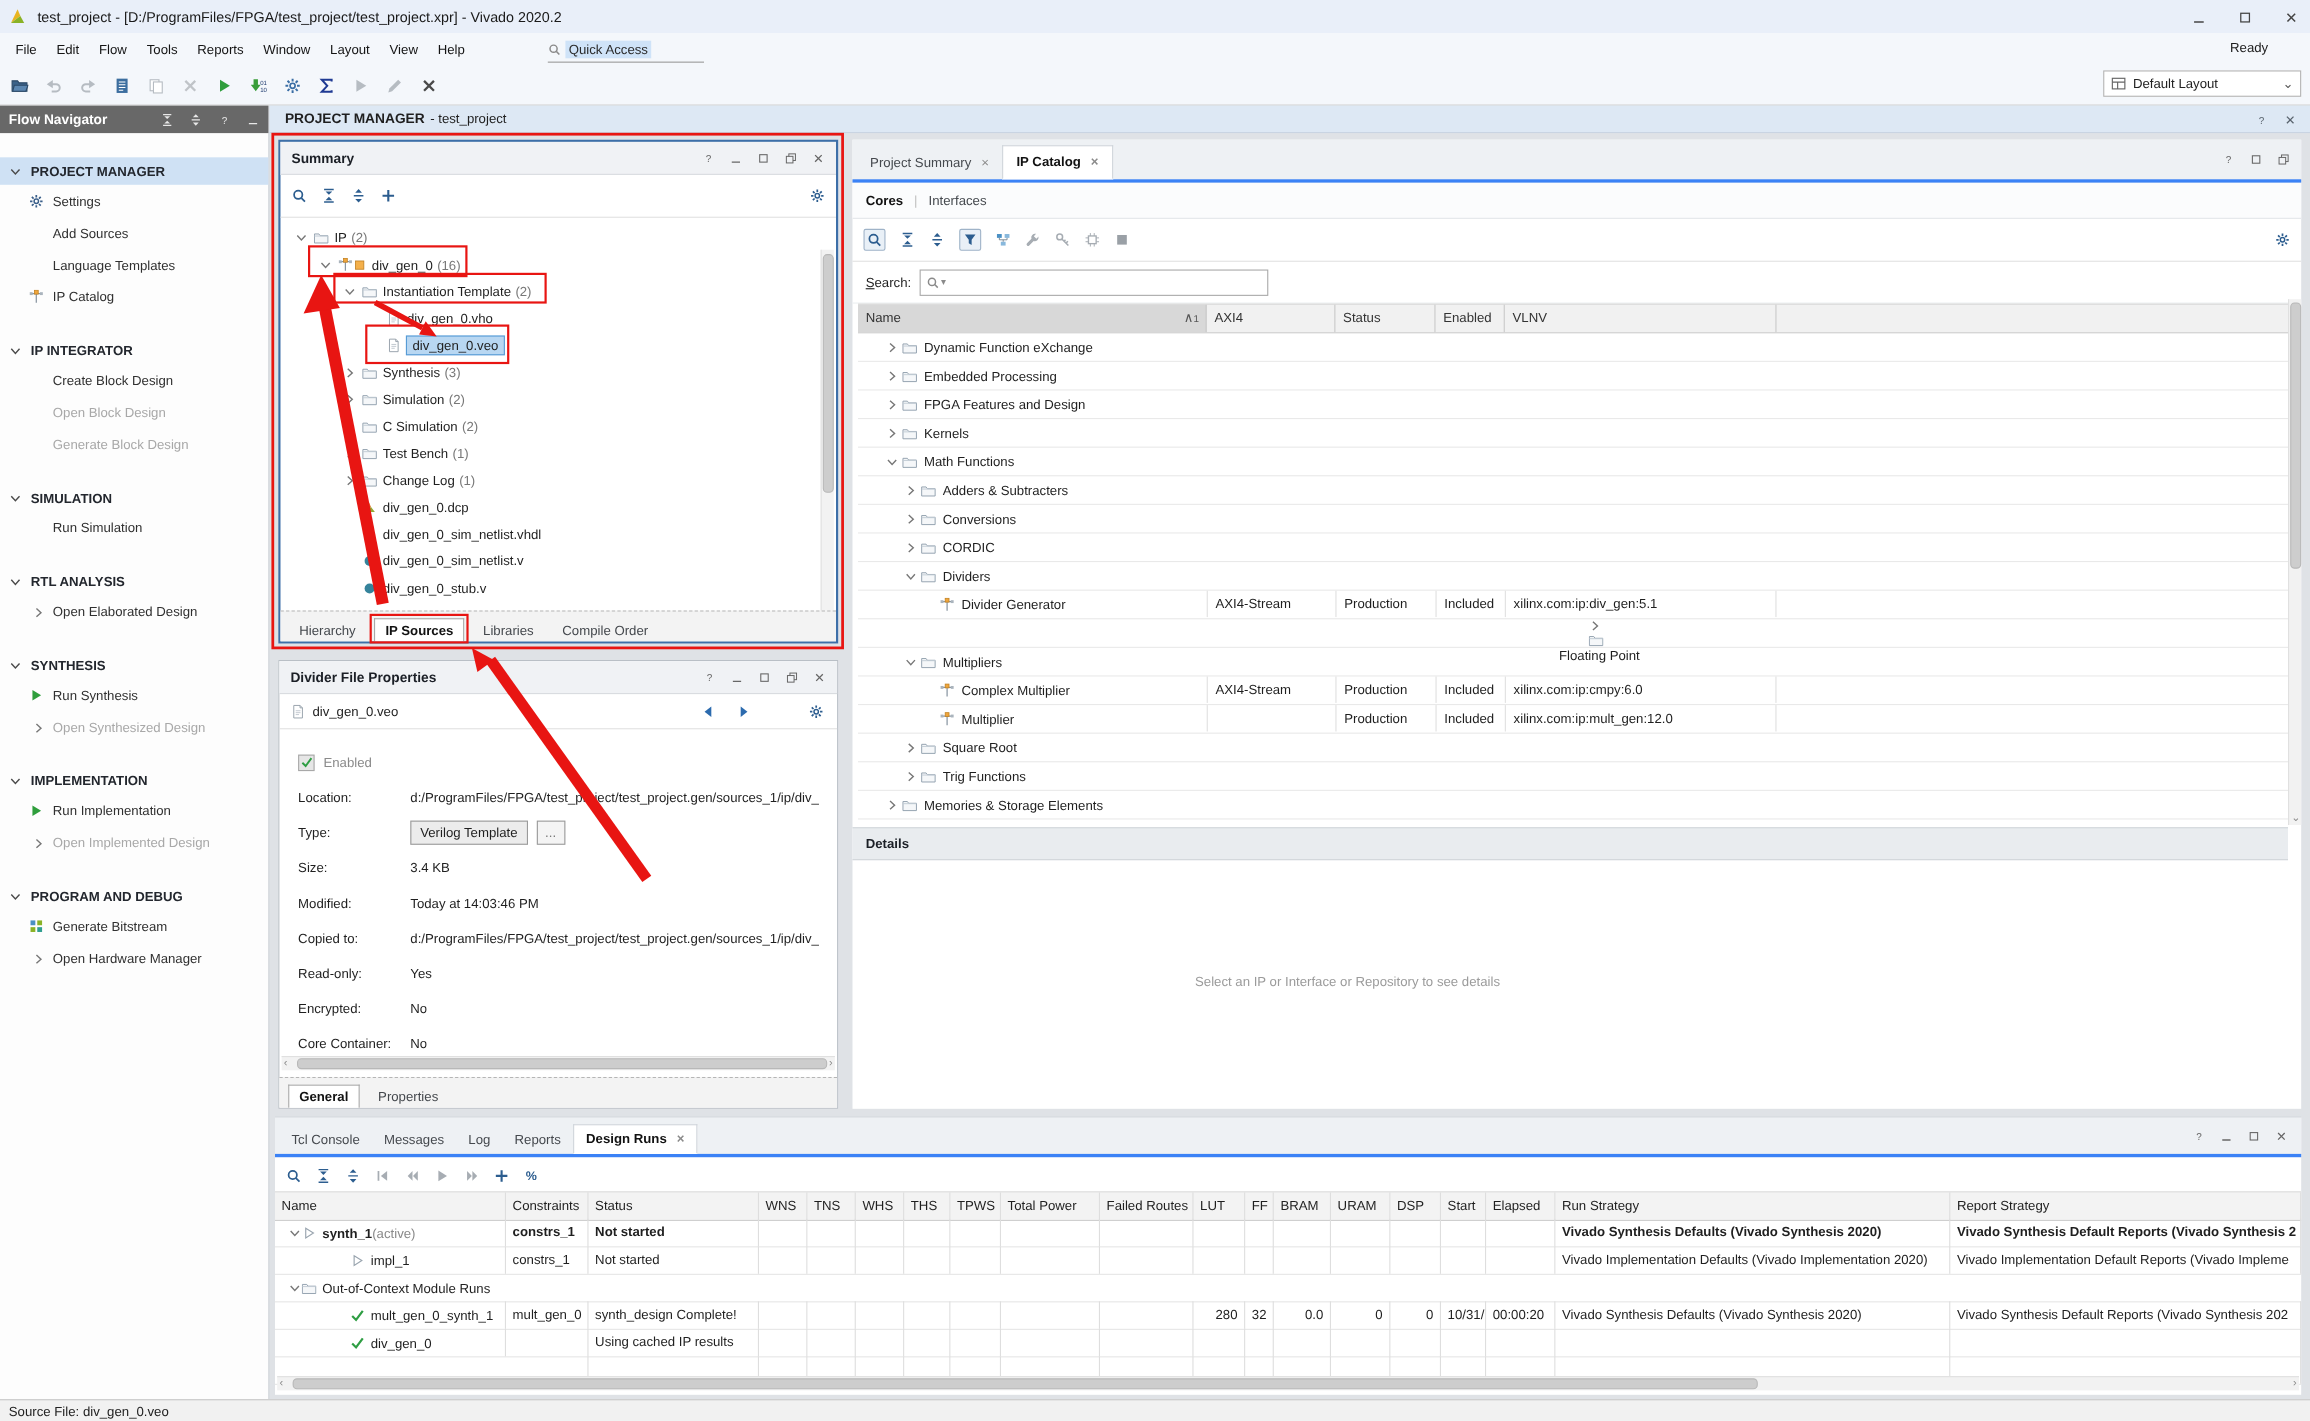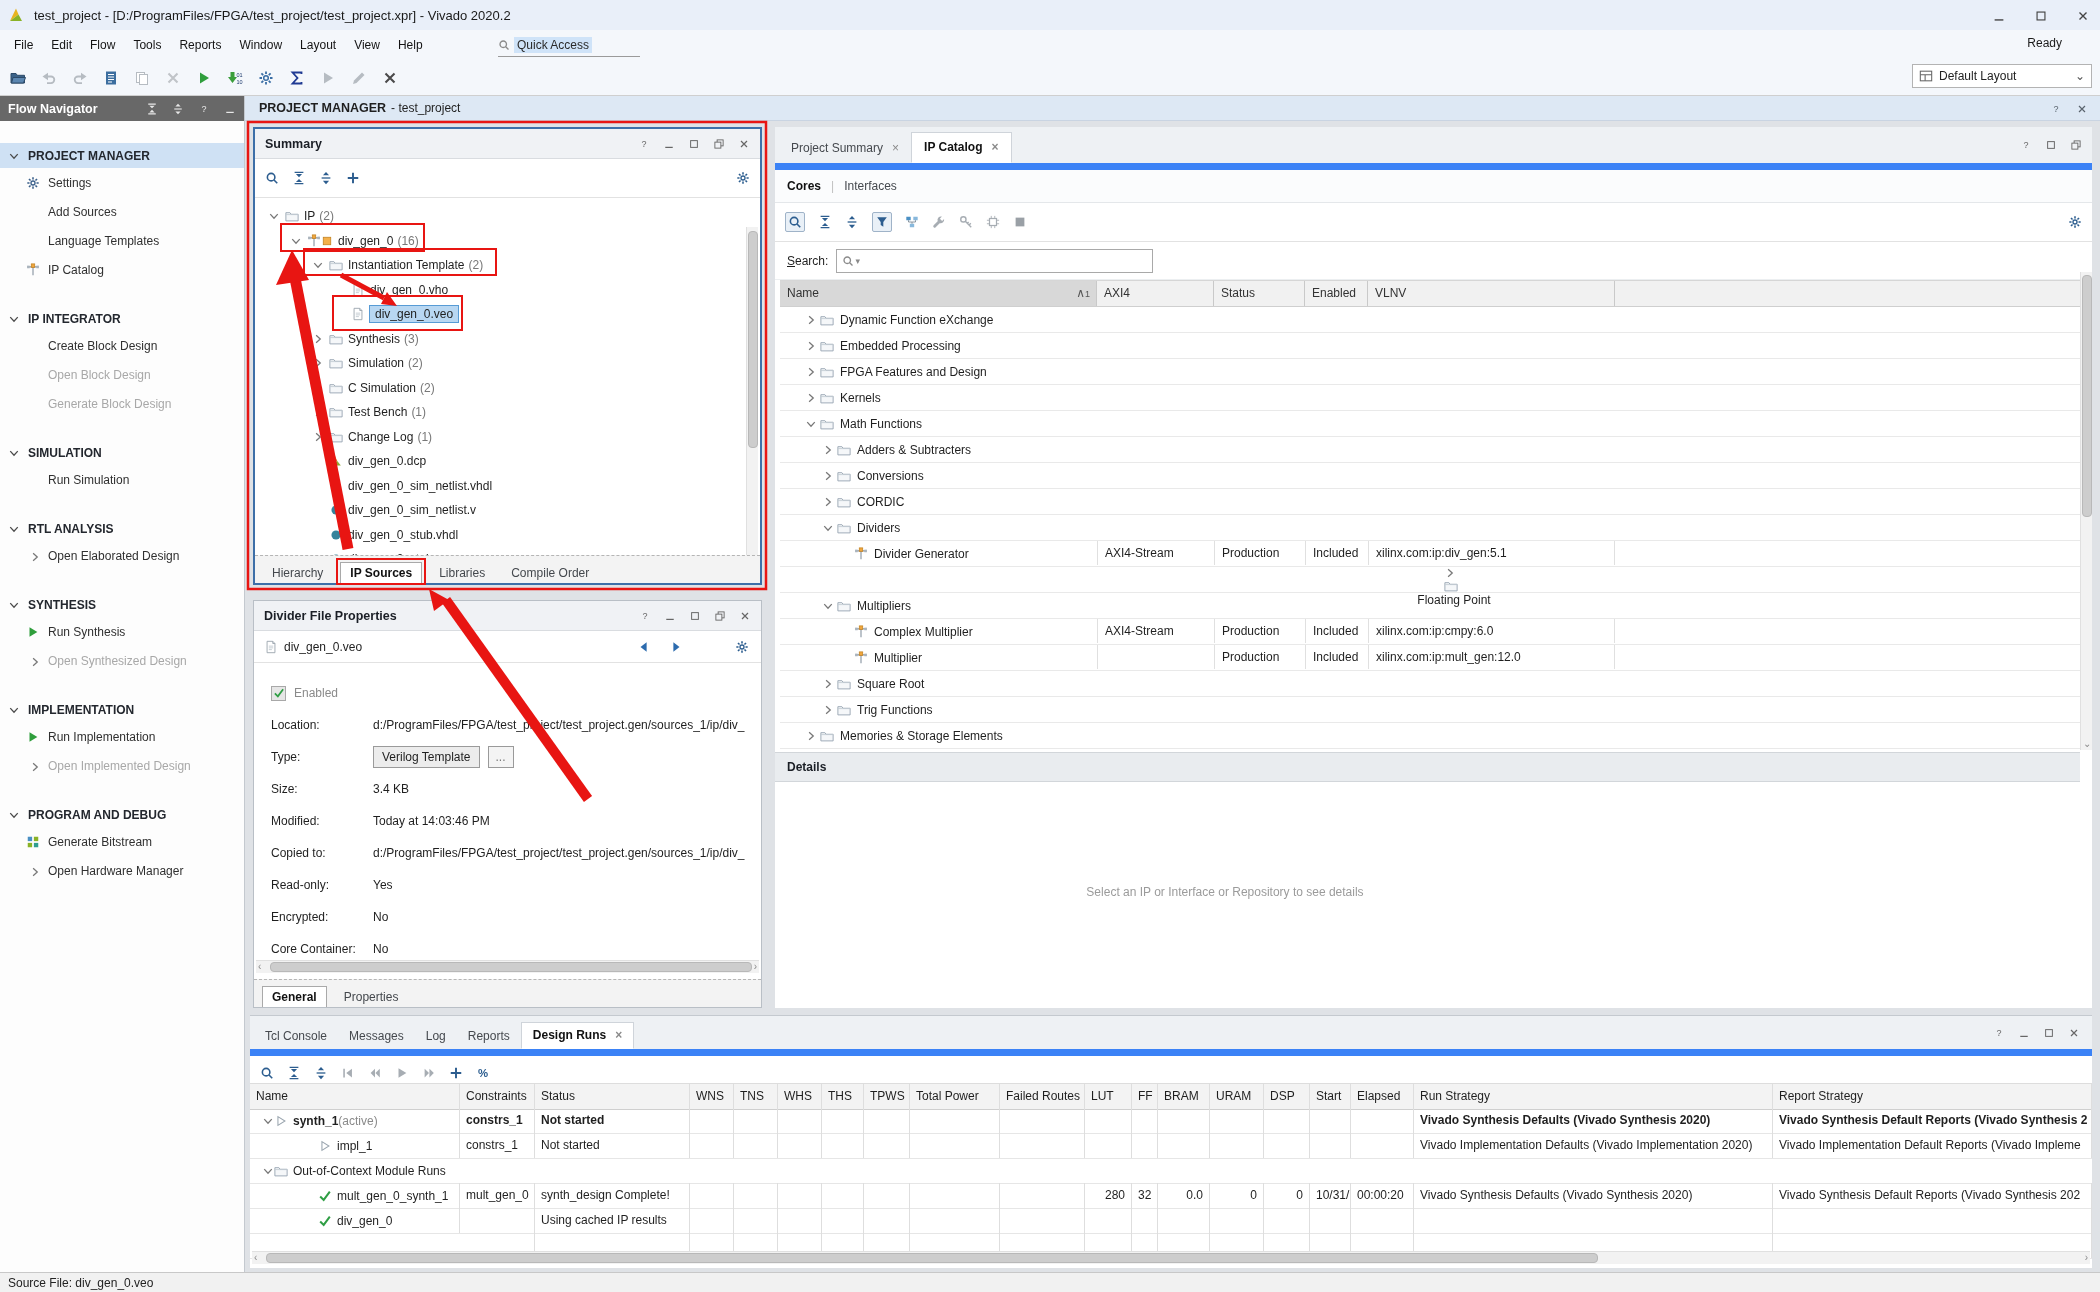--- a/index.html
+++ b/index.html
@@ -68,21 +68,21 @@
   .scar{color:#8a8a8a;font-size:10px;line-height:12px;}
   
   .sfp-row{display:flex;align-items:center;min-height:32px;}
   .sfp-row .flab{width:102px;padding-left:17px;flex:0 0 auto;}
   .sfp-val{white-space:nowrap;overflow:hidden;}
   .typebtn{border:1px solid #9a9a9a;background:#ececec;padding:3px 8px;}
   .dotsbtn{border:1px solid #9a9a9a;background:#f4f4f4;padding:3px 7px;margin-left:8px;color:#777;}
   .cbx{width:13px;height:13px;border:1px solid #a8a8a8;background:#e6e6e6;display:inline-flex;align-items:center;justify-content:center;margin-right:8px;}
   
   #catalog{left:775px;top:127px;width:1317px;height:881px;}
-  .ctabbar{height:36px;background:#eef1f4;border-bottom:7px solid #3b82f6;display:flex;align-items:flex-end;padding-left:4px;position:relative;}
+  .ctabbar{height:36px;background:#eef1f4;border-bottom:3px solid #3b82f6;display:flex;align-items:flex-end;padding-left:4px;position:relative;}
   .ctab{padding:7px 12px 8px 12px;color:#45494e;display:flex;gap:9px;align-items:center;}
   .ctab .x{color:#8a8a8a;}
   .ctab.on{background:#fff;border:1px solid #cfd4da;border-bottom:1px solid #fff;font-weight:bold;color:#111;}
   .subtabs{height:32px;display:flex;align-items:center;gap:10px;padding-left:12px;background:#fbfcfd;border-bottom:1px solid #e4e7ea;}
   .subtabs .s-on{font-weight:bold;color:#111;}
   .subtabs .pipe{color:#c0c0c0;}
   .subtabs .s-off{color:#45494e;}
   #cat-search-row{height:37px;display:flex;align-items:center;border-bottom:1px solid #eceff1;}
   #cat-search-label{display:inline-block;margin-left:12px;}
   #cat-search-label::first-letter{text-decoration:underline;}
@@ -701,27 +701,20 @@
         <svg class="ic ic14">
           <use href="#sym-dot"></use>
         </svg>
         <span class="lbl">div_gen_0_sim_netlist.v</span>
       </div>
       <div class="srow" style="padding-left:57px">
         <span class="spacer"></span>
         <svg class="ic ic14">
           <use href="#sym-dot"></use>
         </svg>
-        <span class="lbl">div_gen_0_stub.vhdl</span>
-      </div>
-      <div class="srow" style="padding-left:57px">
-        <span class="spacer"></span>
-        <svg class="ic ic14">
-          <use href="#sym-dot"></use>
-        </svg>
         <span class="lbl">div_gen_0_stub.v</span>
       </div>
     </div>
   <div class="vscroll" style="right:2px;top:98px;height:352px;">
     <div class="vthumb" style="top:4px;height:215px;"></div>
     <div class="scar" style="position:absolute;bottom:0;left:2px;">⌄</div>
   </div>
   <div class="bottom-tabs" id="src-tabs">
       <span class="btab ">Hierarchy</span>
       <span class="btab on">IP Sources</span>

